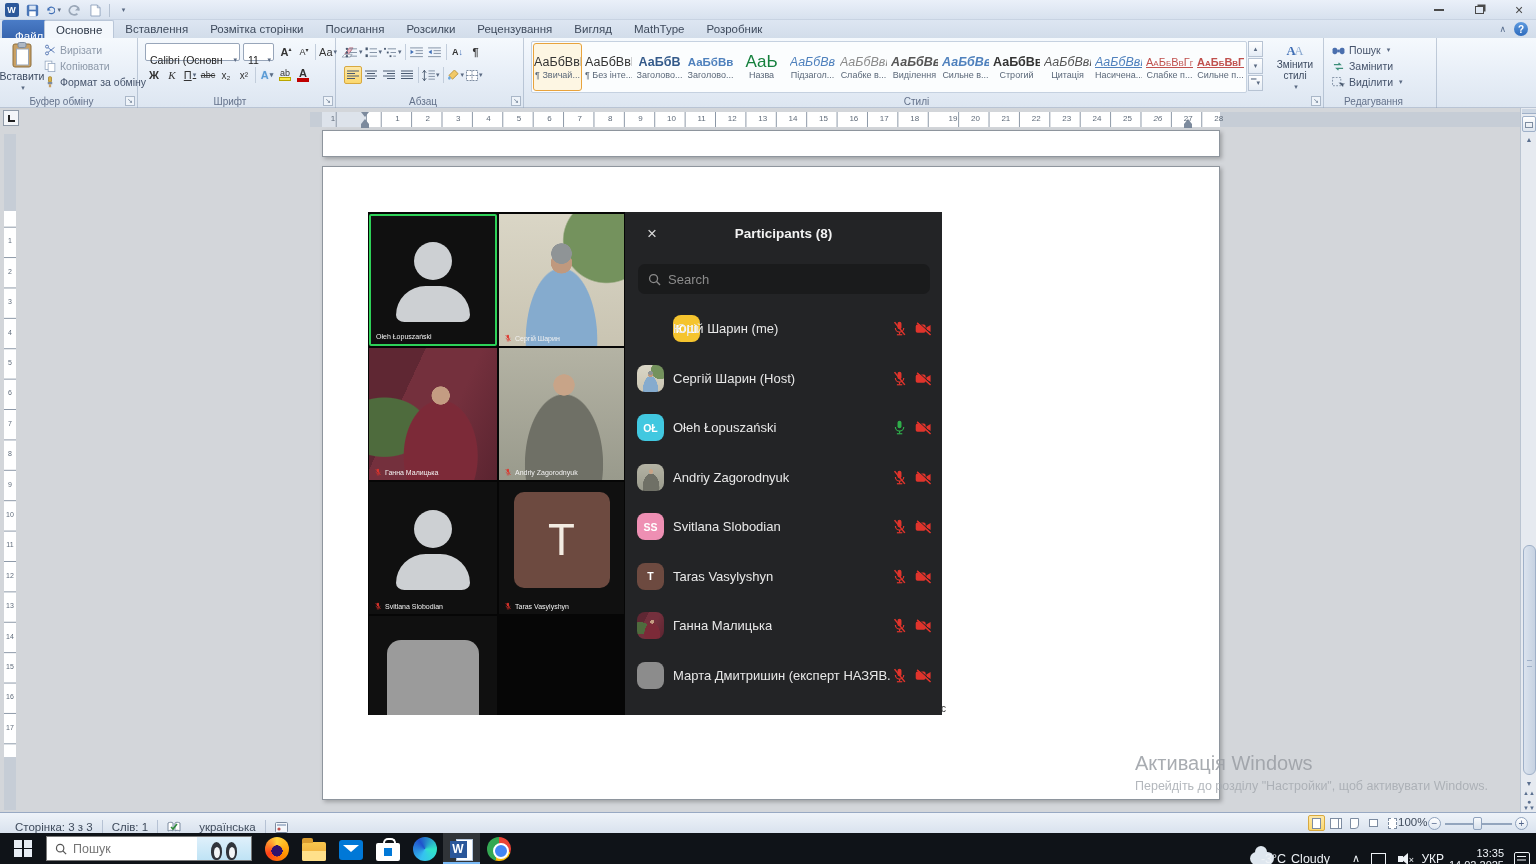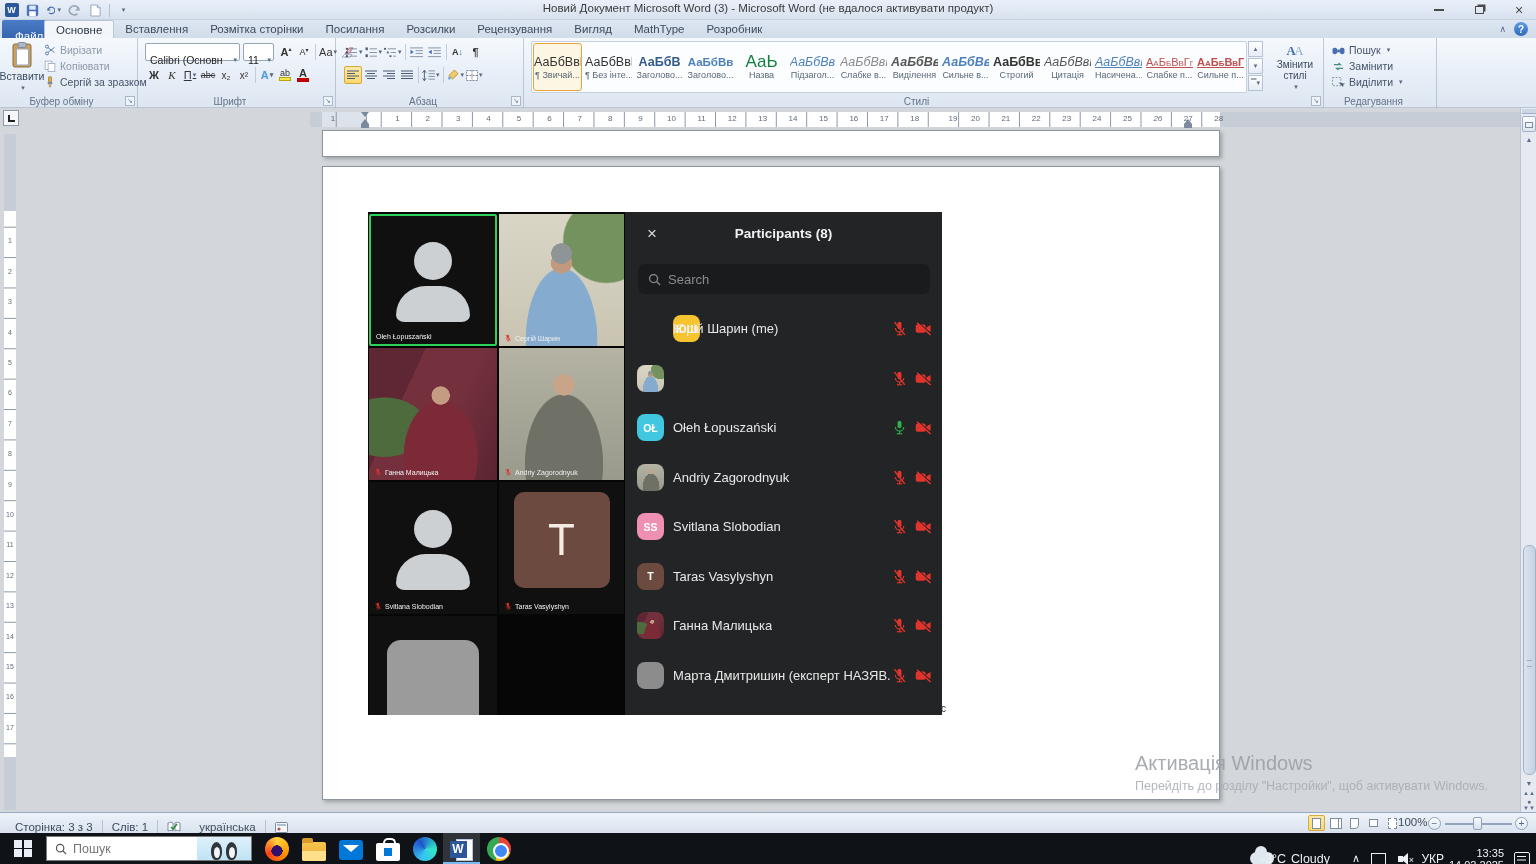--- a/index.html
+++ b/index.html
@@ -213,21 +213,20 @@
       </span>
     <span class="qic">
         <svg width="11" height="13" viewBox="0 0 12 14">
           <path d="M1 1h7l3 3v9H1z" fill="#fff" stroke="#8fa2bd"></path>
           <path d="M8 1v3h3" fill="none" stroke="#8fa2bd"></path>
         </svg>
       </span>
     <span style="width:1px;height:13px;background:#b4c1d2"></span>
     <span class="qic" style="font-size:7px;color:#5a6a82">▾</span>
   </div>
-  <div id="win-title">Новий Документ Microsoft Word (3)  -  Microsoft Word (не вдалося активувати продукт)</div>
   <div id="winbtns">
     <span class="wb">
         <span class="minbar"></span>
       </span>
     <span class="wb">
         <span class="rest"></span>
       </span>
     <span class="wb" style="font-size:14px">×</span>
   </div>
 </div>
@@ -277,21 +276,21 @@
             <rect x="5.5" y="4.5" width="9" height="11" fill="#fff" stroke="#8fa2bd"></rect>
           </svg>
           <span>Копіювати</span>
         </div>
         <div class="smallrow drk" style="left: 44px; top: 38px;">
           <svg width="12" height="12" viewBox="0 0 16 16">
             <rect x="6" y="1" width="4" height="7" rx="1" fill="#d8b24a" stroke="#a07f28"></rect>
             <rect x="5" y="8" width="6" height="3" fill="#7d8ca1"></rect>
             <rect x="6.5" y="11" width="3" height="4" fill="#c9a063"></rect>
           </svg>
-          <span>Сергій за зразком</span>
+          <span>Формат за обміну</span>
         </div>
       </div>
     <div class="grp-label">Буфер обміну</div>
     <span class="launcher">↘</span>
   </div>
 
   <div class="grp" style="left:139px;width:197px">
     <div class="combo" style="left:6px;top:5px;width:95px">
         <span>Calibri (Основн</span>
         <span class="dd">▾</span>
@@ -738,20 +737,21 @@
                 <svg viewBox="0 0 26 24">
                   <rect x="2" y="6.5" width="14" height="11.5" rx="2.5" fill="#e0342c"></rect>
                   <path d="M17 10.5 23 7v10l-6-3.5z" fill="#e0342c"></path>
                   <line x1="4" y1="4" x2="23" y2="21" stroke="#e0342c" stroke-width="2.2"></line>
                   <line x1="5.5" y1="3" x2="24.5" y2="20" stroke="#232426" stroke-width="1.4"></line>
                 </svg>
               </span>
             </div>
             <div class="prow" style="top: 141.5px;">
               <div class="pav ph-sergiy"></div>
+              <span class="pname">Сергій Шарин (Host)</span>
               <span class="picon mic">
                 <svg viewBox="0 0 24 24">
                   <rect x="9.2" y="2.5" width="5.6" height="10.5" rx="2.8" fill="#e0342c"></rect>
                   <path d="M6.2 11.2a5.9 5.9 0 0 0 11.8 0" fill="none" stroke="#e0342c" stroke-width="1.7"></path>
                   <line x1="12.1" y1="17" x2="12.1" y2="20.2" stroke="#e0342c" stroke-width="1.7"></line>
                   <line x1="8.3" y1="20.8" x2="15.9" y2="20.8" stroke="#e0342c" stroke-width="1.7"></line>
                   <line x1="5" y1="3" x2="19.5" y2="21" stroke="#e0342c" stroke-width="2.2"></line>
                 </svg>
               </span>
               <span class="picon cam">

